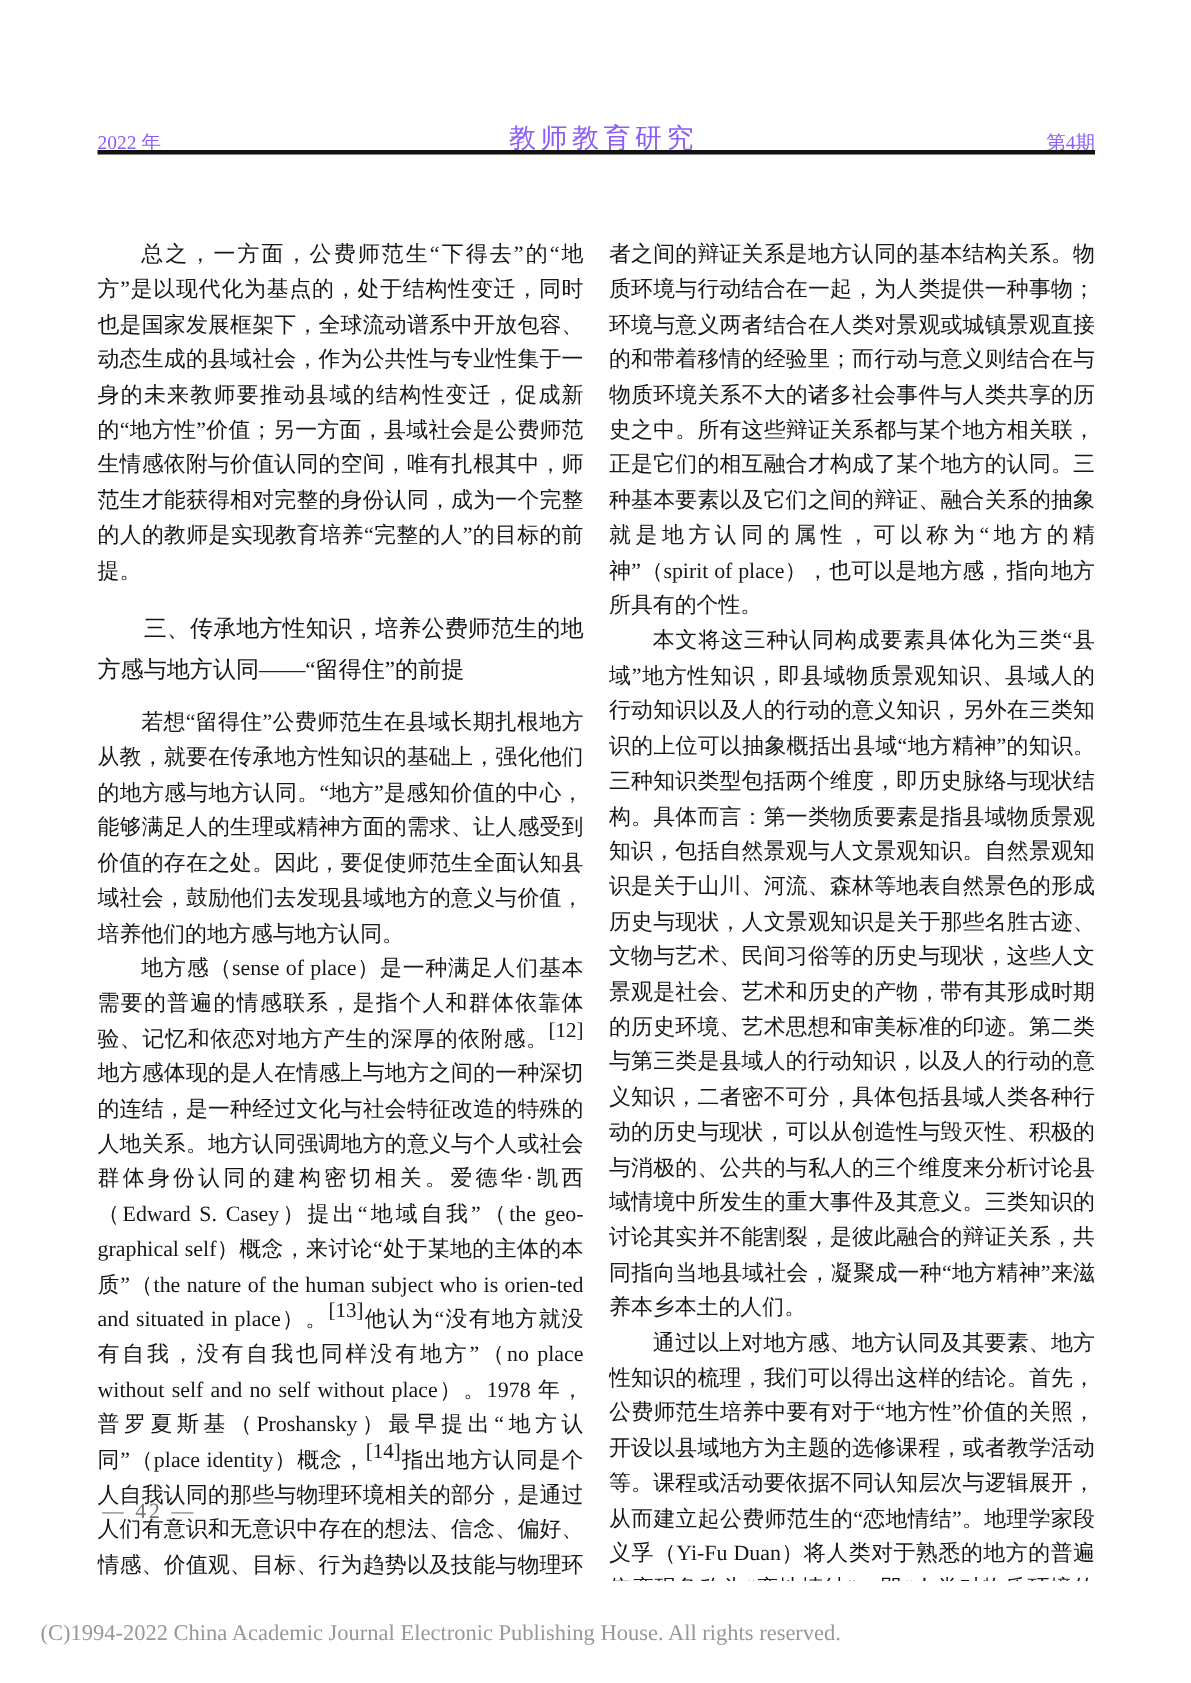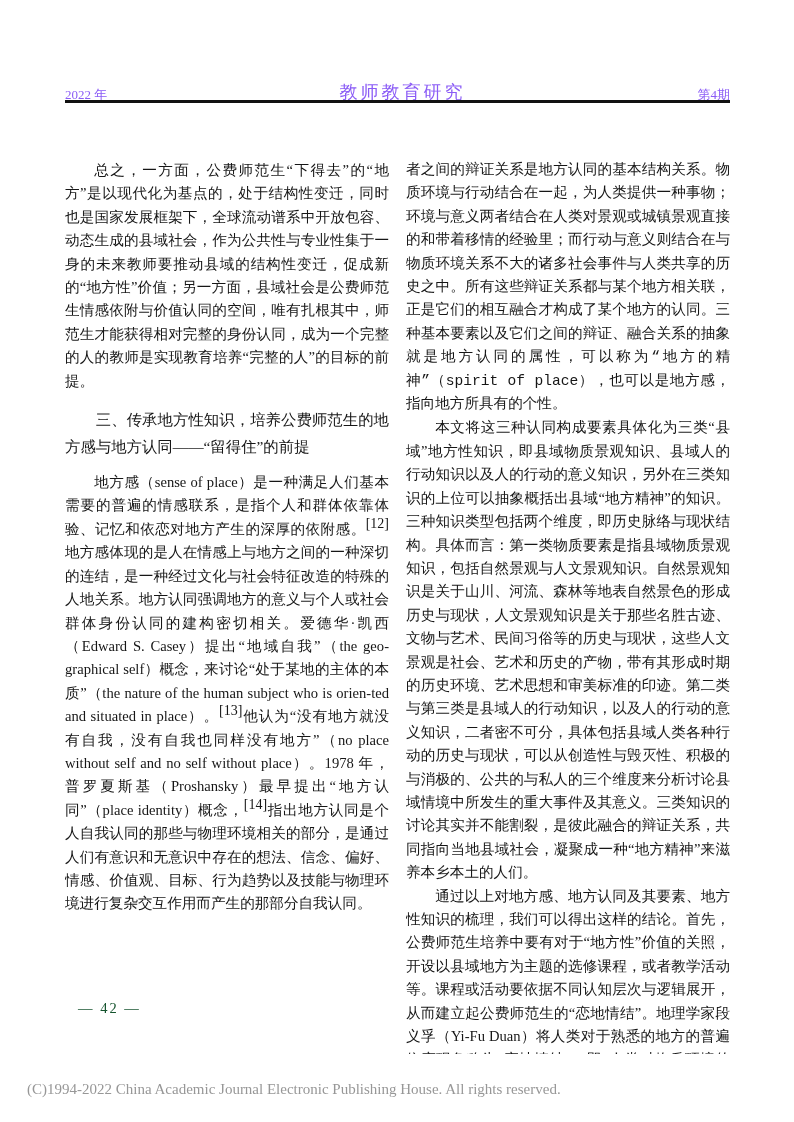--- a/index.html
+++ b/index.html
@@ -37,22 +37,22 @@
   .section-heading{
     margin:14px 0 11px 0;text-indent:2em;
     font-size:15.4px;font-weight:normal;line-height:26.5px;
   }
   sup.ref{
     font-size:14px;line-height:0;vertical-align:super;
     letter-spacing:0;
   }
 
   .page-number{
-    position:absolute;left:78px;top:1000px;
-    font-size:14.5px;letter-spacing:2px;color:#14532d;
+    position:absolute;left:68px;top:1000px;
+    font-size:14.5px;letter-spacing:2px;color:#737373;
   }
 
   .footer{
     position:absolute;left:27px;top:1081px;width:648px;
     display:flex;justify-content:space-between;
     font-size:15px;color:#979797;align-items:center;
   }
 </style>
 </head>
 <body>
@@ -64,24 +64,25 @@
     <span class="journal">教师教育研究</span>
     <span>第4期</span>
   </div>
 
   <div class="header-rule"></div>
 
   <div class="columns">
     <div class="col">
         <p class="para">总之，一方面，公费师范生“下得去”的“地方”是以现代化为基点的，处于结构性变迁，同时也是国家发展框架下，全球流动谱系中开放包容、动态生成的县域社会，作为公共性与专业性集于一身的未来教师要推动县域的结构性变迁，促成新的“地方性”价值；另一方面，县域社会是公费师范生情感依附与价值认同的空间，唯有扎根其中，师范生才能获得相对完整的身份认同，成为一个完整的人的教师是实现教育培养“完整的人”的目标的前提。</p>
         <h3 class="section-heading">三、传承地方性知识，培养公费师范生的地方感与地方认同——“留得住”的前提</h3>
+        <p class="para">若想“留得住”公费师范生在县域长期扎根地方从教，就要在传承地方性知识的基础上，强化他们的地方感与地方认同。“地方”是感知价值的中心，能够满足人的生理或精神方面的需求、让人感受到价值的存在之处。因此，要促使师范生全面认知县域社会，鼓励他们去发现县域地方的意义与价值，培养他们的地方感与地方认同。</p>
         <p class="para">地方感（sense of place）是一种满足人们基本需要的普遍的情感联系，是指个人和群体依靠体验、记忆和依恋对地方产生的深厚的依附感。<sup class="ref">[12]</sup>地方感体现的是人在情感上与地方之间的一种深切的连结，是一种经过文化与社会特征改造的特殊的人地关系。地方认同强调地方的意义与个人或社会群体身份认同的建构密切相关。爱德华·凯西（Edward S. Casey）提出“地域自我”（the geo-graphical self）概念，来讨论“处于某地的主体的本质”（the nature of the human subject who is orien-ted and situated in place）。<sup class="ref">[13]</sup>他认为“没有地方就没有自我，没有自我也同样没有地方”（no place without self and no self without place）。1978 年，普罗夏斯基（Proshansky）最早提出“地方认同”（place identity）概念，<sup class="ref">[14]</sup>指出地方认同是个人自我认同的那些与物理环境相关的部分，是通过人们有意识和无意识中存在的想法、信念、偏好、情感、价值观、目标、行为趋势以及技能与物理环境进行复杂交互作用而产生的那部分自我认同。</p>
       </div>
     <div class="col">
-        <p class="para" style="text-indent: 0px; font-family: Liberation Mono, monospace;">者之间的辩证关系是地方认同的基本结构关系。物质环境与行动结合在一起，为人类提供一种事物；环境与意义两者结合在人类对景观或城镇景观直接的和带着移情的经验里；而行动与意义则结合在与物质环境关系不大的诸多社会事件与人类共享的历史之中。所有这些辩证关系都与某个地方相关联，正是它们的相互融合才构成了某个地方的认同。三种基本要素以及它们之间的辩证、融合关系的抽象就是地方认同的属性，可以称为“地方的精神”（spirit of place），也可以是地方感，指向地方所具有的个性。</p>
+        <p class="para" style="text-indent: 0px;">者之间的辩证关系是地方认同的基本结构关系。物质环境与行动结合在一起，为人类提供一种事物；环境与意义两者结合在人类对景观或城镇景观直接的和带着移情的经验里；而行动与意义则结合在与物质环境关系不大的诸多社会事件与人类共享的历史之中。所有这些辩证关系都与某个地方相关联，正是它们的相互融合才构成了某个地方的认同。三种基本要素以及它们之间的辩证、融合关系的抽象就是地方认同的属性，可以称为“地方的精神”（spirit of place），也可以是地方感，指向地方所具有的个性。</p>
         <p class="para">本文将这三种认同构成要素具体化为三类“县域”地方性知识，即县域物质景观知识、县域人的行动知识以及人的行动的意义知识，另外在三类知识的上位可以抽象概括出县域“地方精神”的知识。三种知识类型包括两个维度，即历史脉络与现状结构。具体而言：第一类物质要素是指县域物质景观知识，包括自然景观与人文景观知识。自然景观知识是关于山川、河流、森林等地表自然景色的形成历史与现状，人文景观知识是关于那些名胜古迹、文物与艺术、民间习俗等的历史与现状，这些人文景观是社会、艺术和历史的产物，带有其形成时期的历史环境、艺术思想和审美标准的印迹。第二类与第三类是县域人的行动知识，以及人的行动的意义知识，二者密不可分，具体包括县域人类各种行动的历史与现状，可以从创造性与毁灭性、积极的与消极的、公共的与私人的三个维度来分析讨论县域情境中所发生的重大事件及其意义。三类知识的讨论其实并不能割裂，是彼此融合的辩证关系，共同指向当地县域社会，凝聚成一种“地方精神”来滋养本乡本土的人们。</p>
         <p class="para">通过以上对地方感、地方认同及其要素、地方性知识的梳理，我们可以得出这样的结论。首先，公费师范生培养中要有对于“地方性”价值的关照，开设以县域地方为主题的选修课程，或者教学活动等。课程或活动要依据不同认知层次与逻辑展开，从而建立起公费师范生的“恋地情结”。地理学家段义孚（Yi-Fu Duan）将人类对于熟悉的地方的普遍依恋现象称为“恋地情结”，即“人类对物质环境的所有情感纽带”。其次，地方性不仅指特定的地域或地理环境和历史条件、知识生成的情境和语境，更多的是关于文化阐释的路径、方式，人群共同体的立场、视阈和价值观，并在特定的群</p>
       </div>
   </div>
 
   <div class="page-number">— 42 —</div>
 
   <div class="footer">
     <span>(C)1994-2022 China Academic Journal Electronic Publishing House.  All rights reserved.</span>
   </div>

